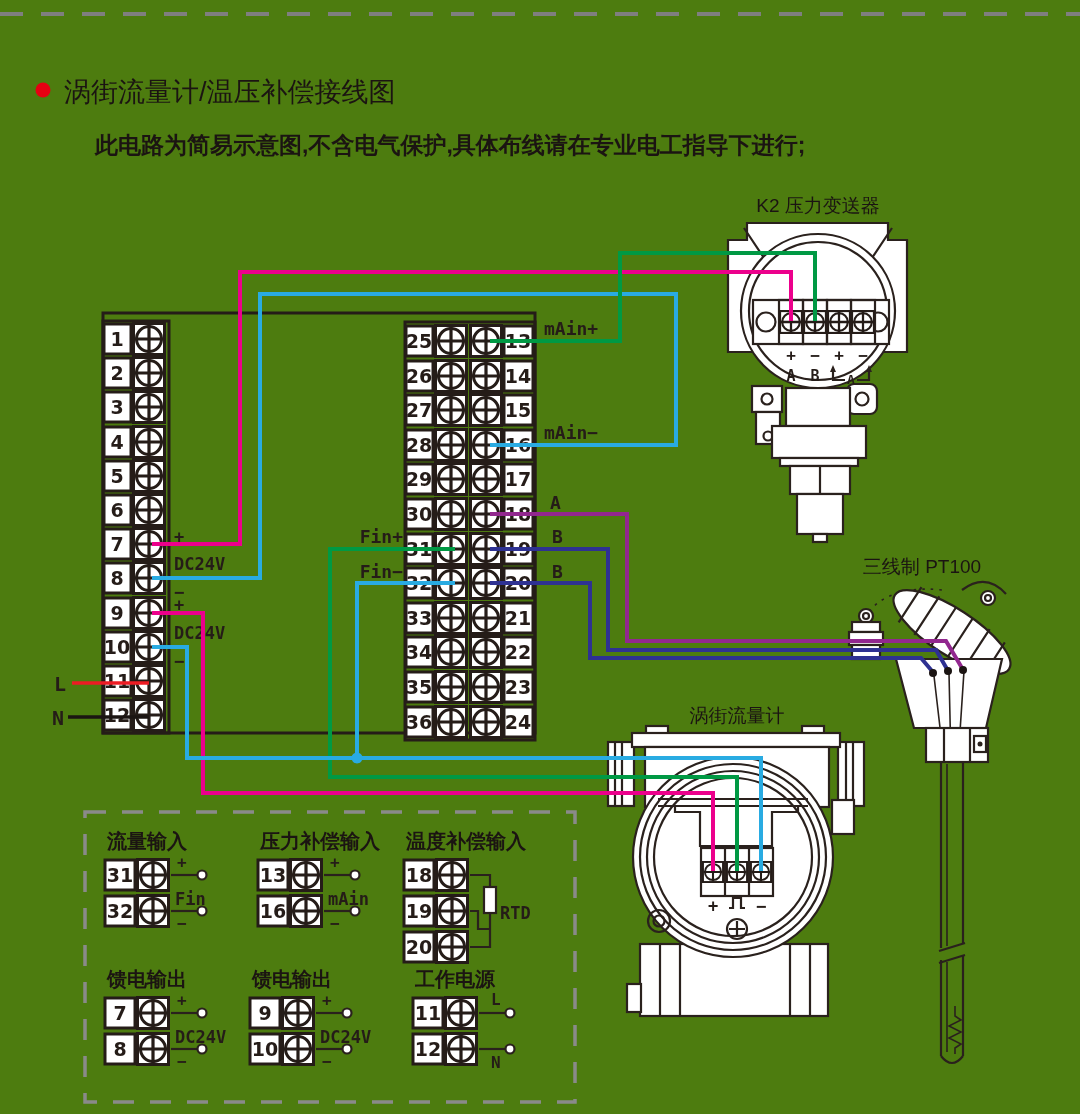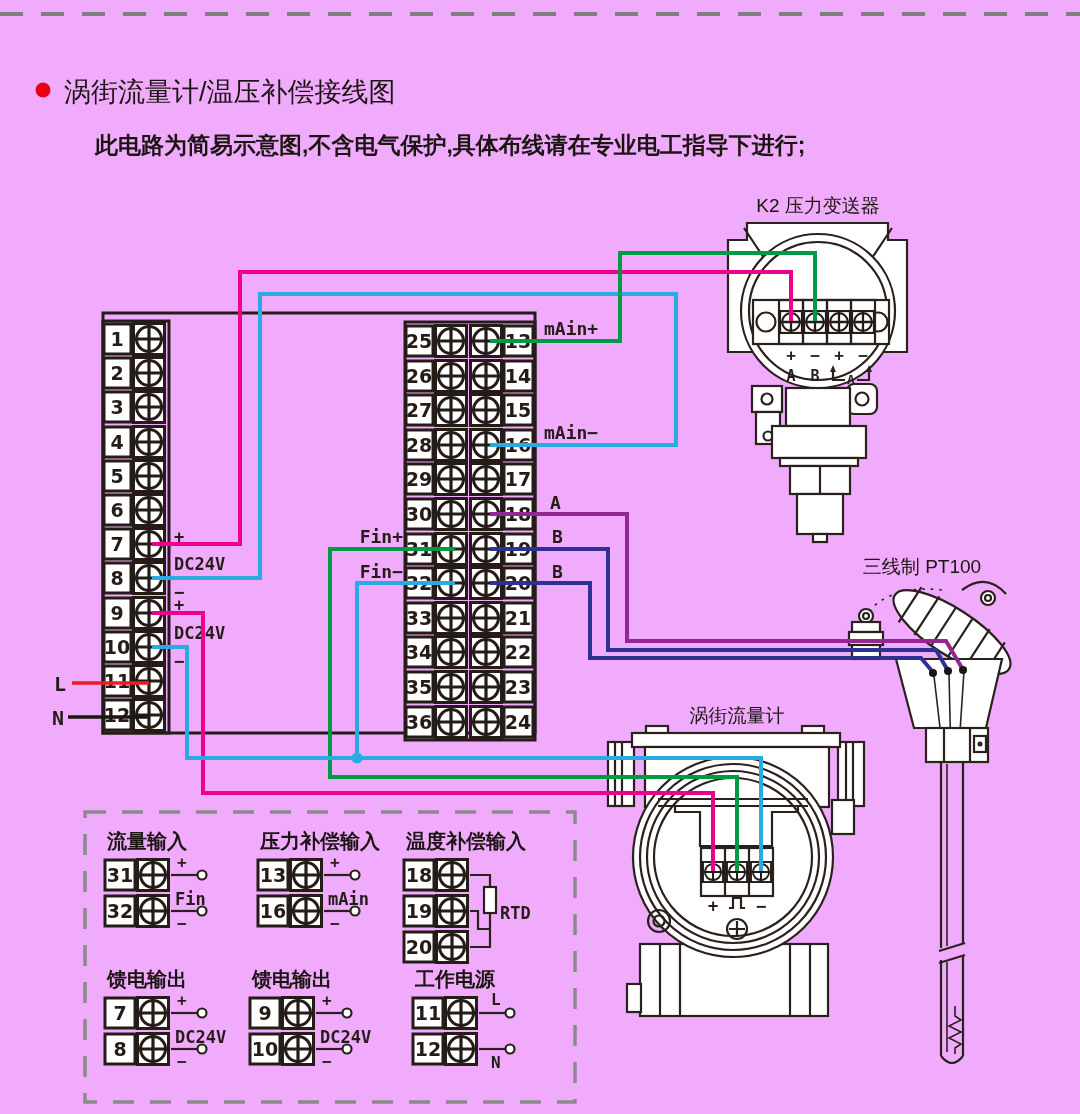--- a/index.html
+++ b/index.html
@@ -1,16 +1,16 @@
 <!DOCTYPE html>
 <html><head>
 <meta charset="utf-8">
 <style>
   html,body{margin:0;padding:0;background:#ffffff;}
-  .stage{position:relative;width:1080px;height:1114px;background:#f0abfc;overflow:hidden;}
+  .stage{position:relative;width:1080px;height:1114px;background:#4d7c0f;overflow:hidden;}
   svg{display:block;position:absolute;left:0;top:0;}
   
   .k  {stroke:#2a211d;fill:none;stroke-width:2.2;}
   .kf {stroke:#2a211d;fill:#ffffff;stroke-width:2.2;}
   .nb {fill:#ffffff;stroke:#251c18;stroke-width:3;}
   .box{fill:none;stroke:#251c18;stroke-width:3;}
   .wire{fill:none;stroke-width:4;stroke-linejoin:miter;stroke-linecap:butt;}
   .thin{stroke:#2a211d;stroke-width:1.6;fill:none;}
   
   .tn  {font:bold 19px "DejaVu Sans", sans-serif;fill:#251c18;text-anchor:middle;}

